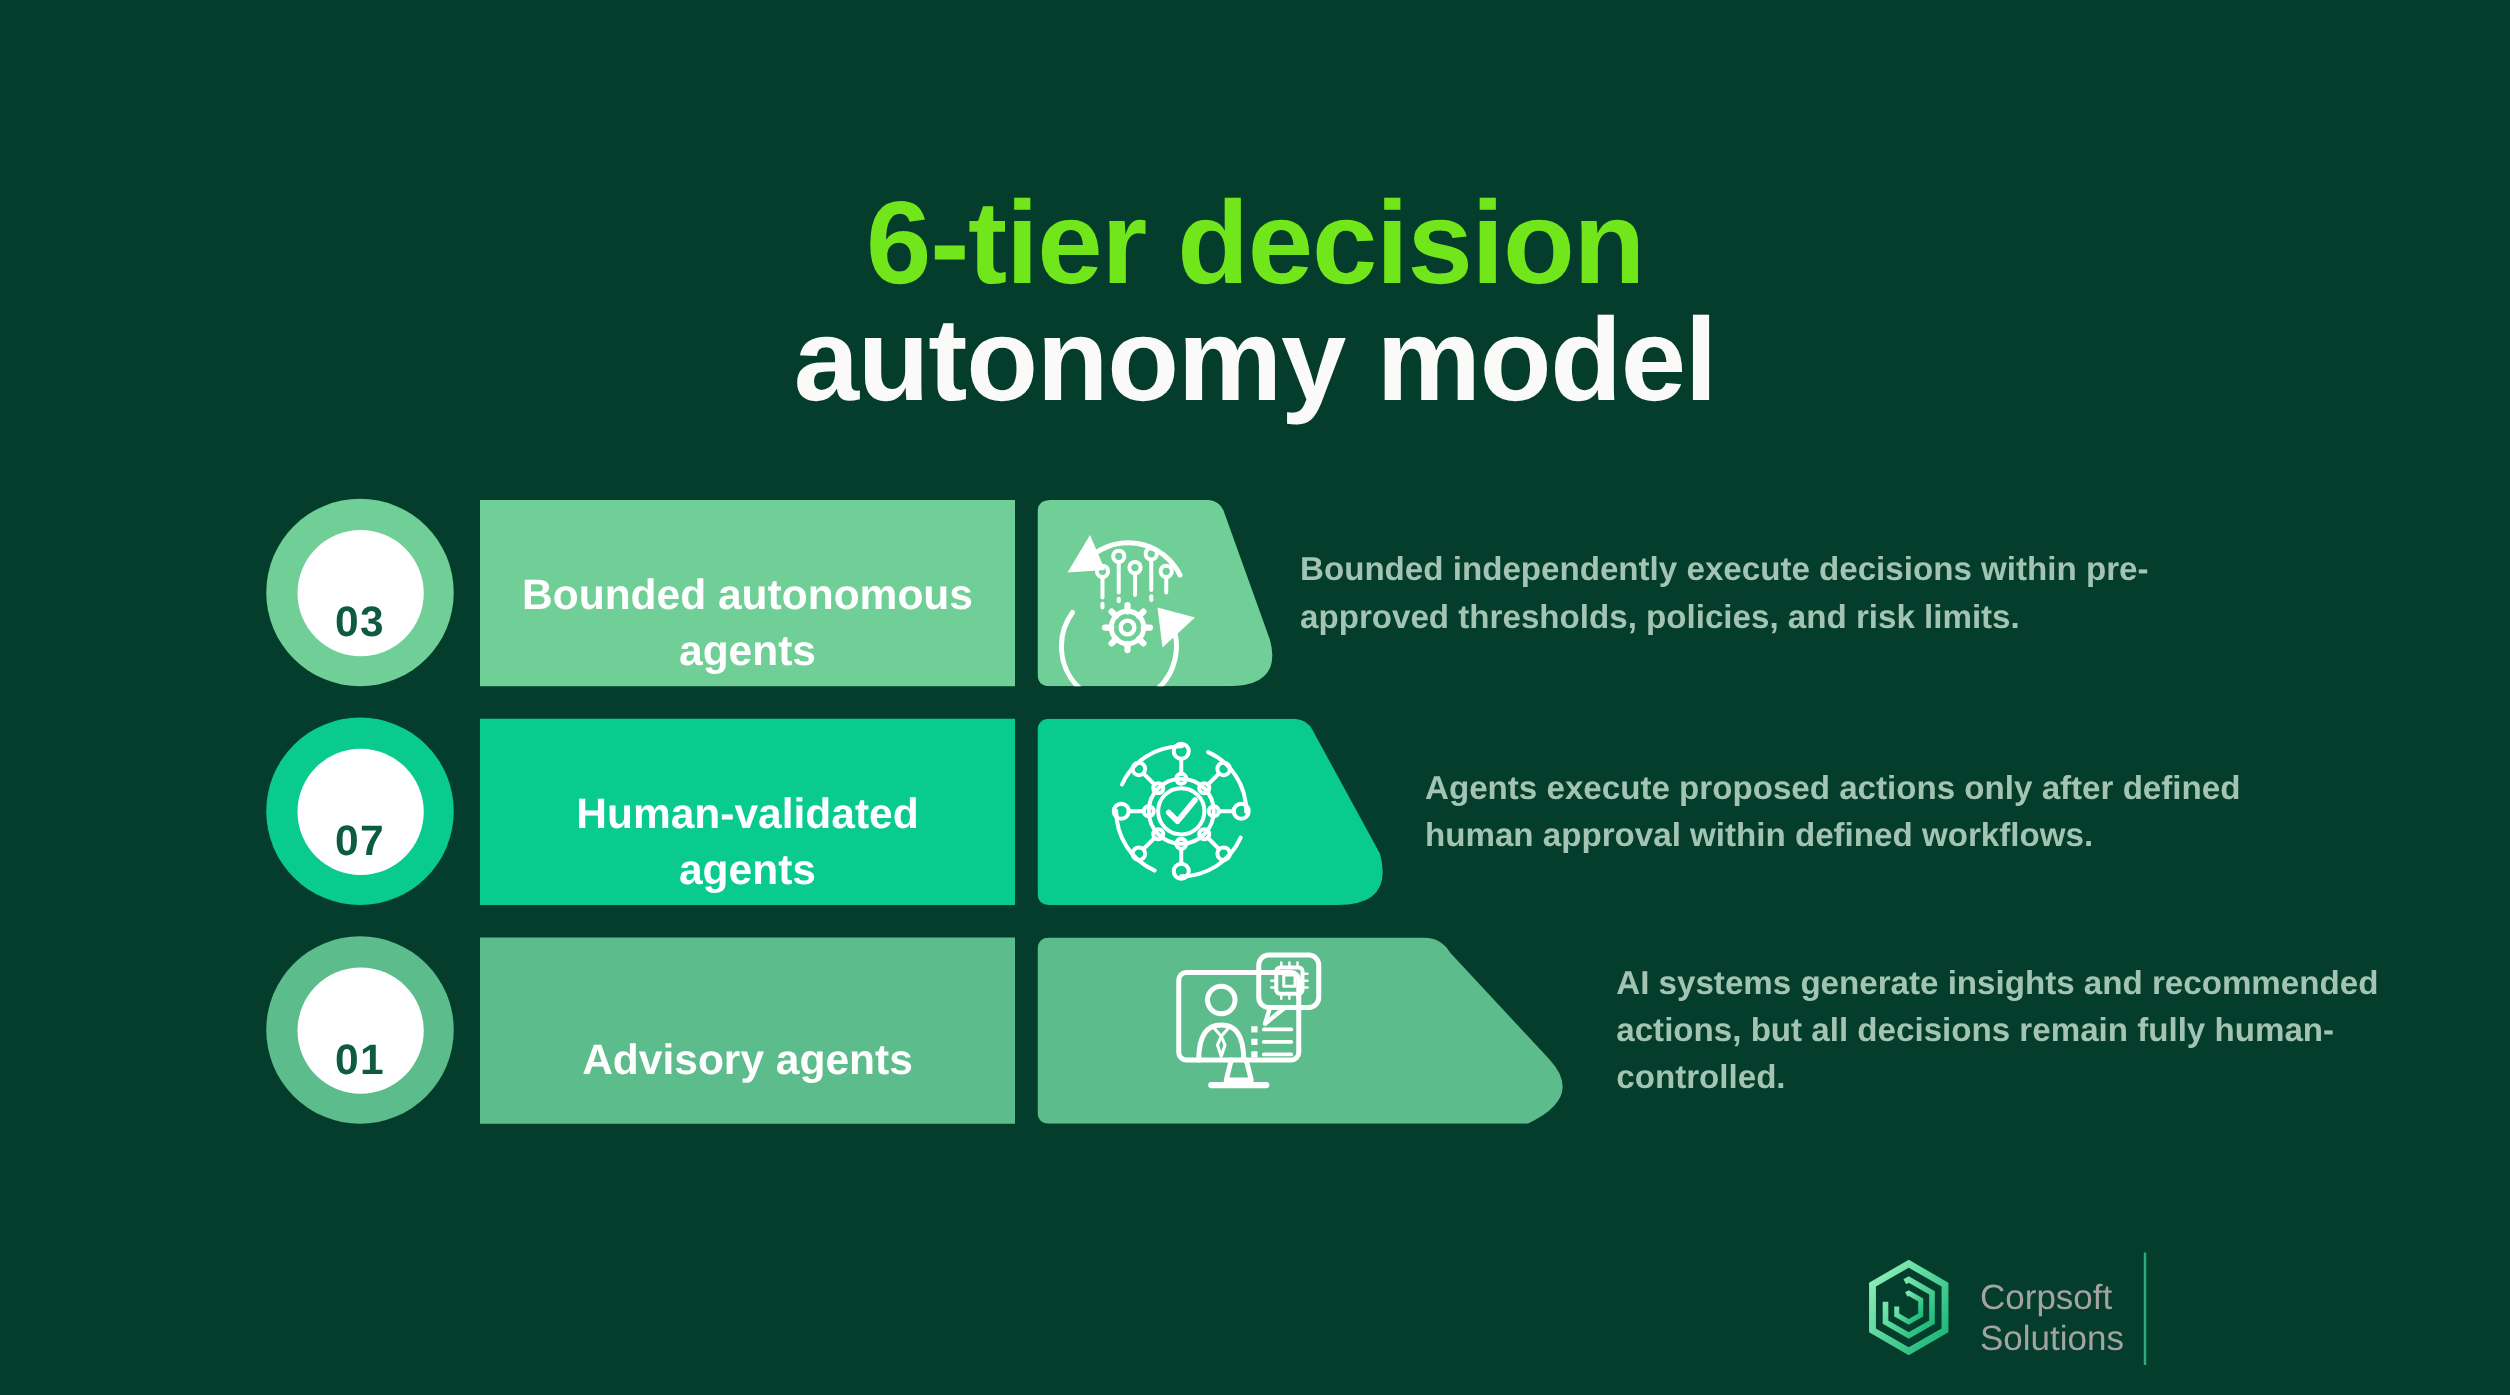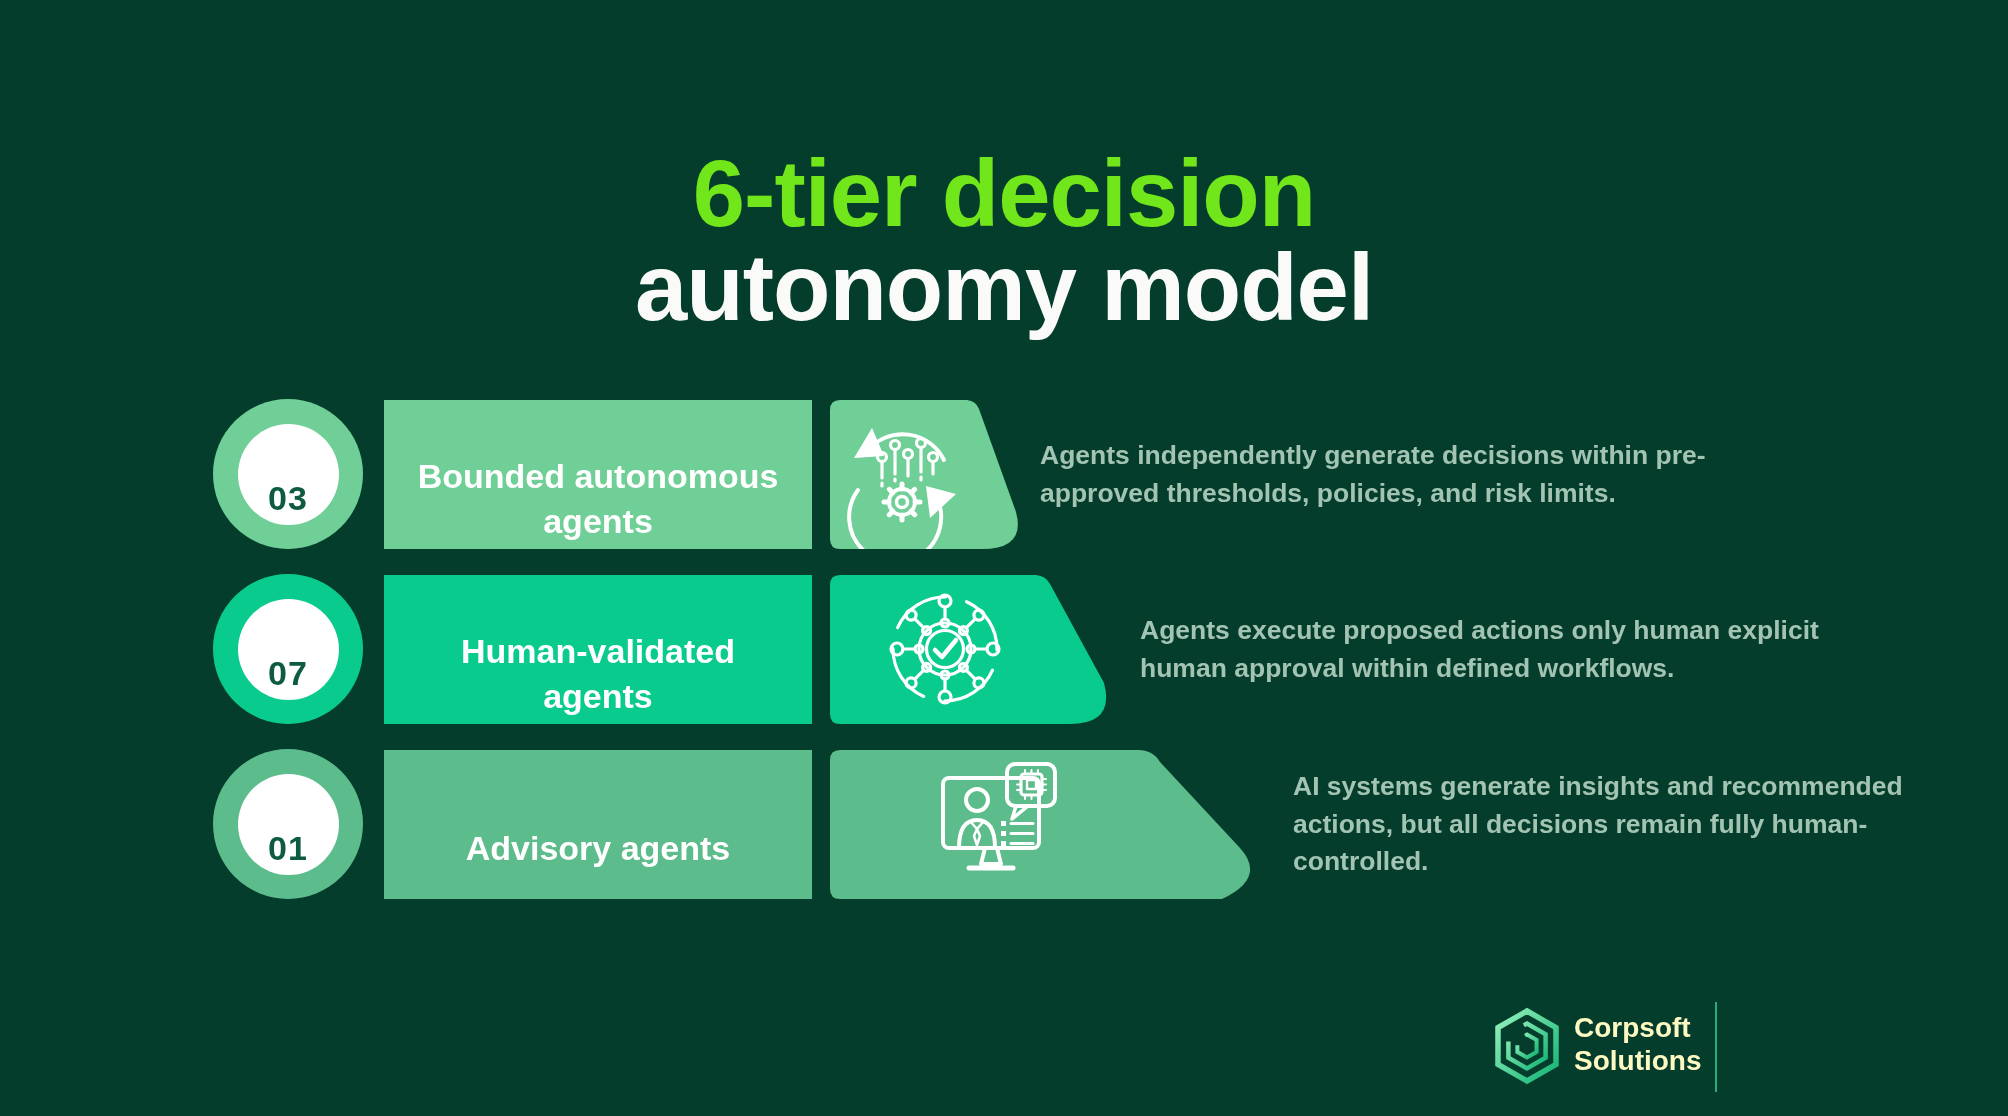--- a/index.html
+++ b/index.html
@@ -33,22 +33,22 @@
   .flag{position:absolute;left:830px;top:0;height:149px;display:block;}
   .row-3 .flag{width:196px;} .row-2 .flag{width:285px;} .row-1 .flag{width:435px;}
   .flag-bg-3{fill:var(--tier3);} .flag-bg-2{fill:var(--tier2);} .flag-bg-1{fill:var(--tier1);}
   .icon-line{stroke:var(--icon-stroke,#fff);fill:none;stroke-linecap:round;stroke-linejoin:round;}
   .icon-fill{fill:var(--icon-stroke,#fff);stroke:none;}
   .desc{position:absolute;top:0;height:149px;margin:0;display:flex;align-items:center;
     color:var(--desc-text,#A3C4B3);font-size:26.5px;font-weight:700;line-height:1.42;white-space:pre-line;}
   .row-3 .desc{left:1040px;} .row-2 .desc{left:1140px;} .row-1 .desc{left:1293px;}
   
   .footer-logo{position:absolute;left:1494px;top:1007px;width:66px;height:78px;}
-  .brand{position:absolute;left:1574px;top:1012px;margin:0;color:#fef9c3;
-    font-size:28px;font-weight:700;line-height:1.17;white-space:pre-line;}
+  .brand{position:absolute;left:1574px;top:1012px;margin:10px;color:#a3a3a3;
+    font-size:28px;font-weight:400;line-height:1.17;white-space:pre-line;}
   .footer-divider{position:absolute;left:1715px;top:1002px;width:2px;height:90px;
     background:var(--divider,#2FA97A);}
   .tagline{position:absolute;left:1746px;top:1015px;margin:0;color:#F2F7F4;
     font-size:27px;font-weight:400;line-height:1.22;white-space:pre-line;}
 </style>
 </head>
 <body>
 
 <div class="canvas">
 
@@ -98,21 +98,21 @@
             <line x1="60" y1="101" x2="60" y2="106"></line>
               <line x1="60" y1="75" x2="60" y2="70"></line>
             <line x1="69.2" y1="97.2" x2="72.7" y2="100.7"></line>
               <line x1="50.8" y1="97.2" x2="47.3" y2="100.7"></line>
             <line x1="69.2" y1="78.8" x2="72.7" y2="75.3"></line>
               <line x1="50.8" y1="78.8" x2="47.3" y2="75.3"></line>
           </g>
         </g>
       </g>
     </svg>
-    <p class="desc">Agents independently generate decisions within pre-
+    <p class="desc">Bounded independently execute decisions within pre-
 approved thresholds, policies, and risk limits.</p>
   </section>
 
   <section class="tier-row row-2">
     <div class="num-circle">
       <div class="num-inner">
         <span class="num-text">07</span>
       </div>
     </div>
     <div class="label-box">
@@ -149,21 +149,21 @@
             <circle cx="60" cy="34" r="4"></circle>
           <circle cx="78.4" cy="41.6" r="4"></circle>
             <circle cx="41.6" cy="41.6" r="4"></circle>
           <circle cx="78.4" cy="78.4" r="4"></circle>
             <circle cx="41.6" cy="78.4" r="4"></circle>
           <circle cx="60" cy="60" r="18.5"></circle>
         </g>
         <polyline class="icon-line" stroke-width="4.5" points="50,61 57,68 71,51"></polyline>
       </g>
     </svg>
-    <p class="desc">Agents execute proposed actions only human explicit
+    <p class="desc">Agents execute proposed actions only after defined
 human approval within defined workflows.</p>
   </section>
 
   <section class="tier-row row-1">
     <div class="num-circle">
       <div class="num-inner">
         <span class="num-text">01</span>
       </div>
     </div>
     <div class="label-box">

